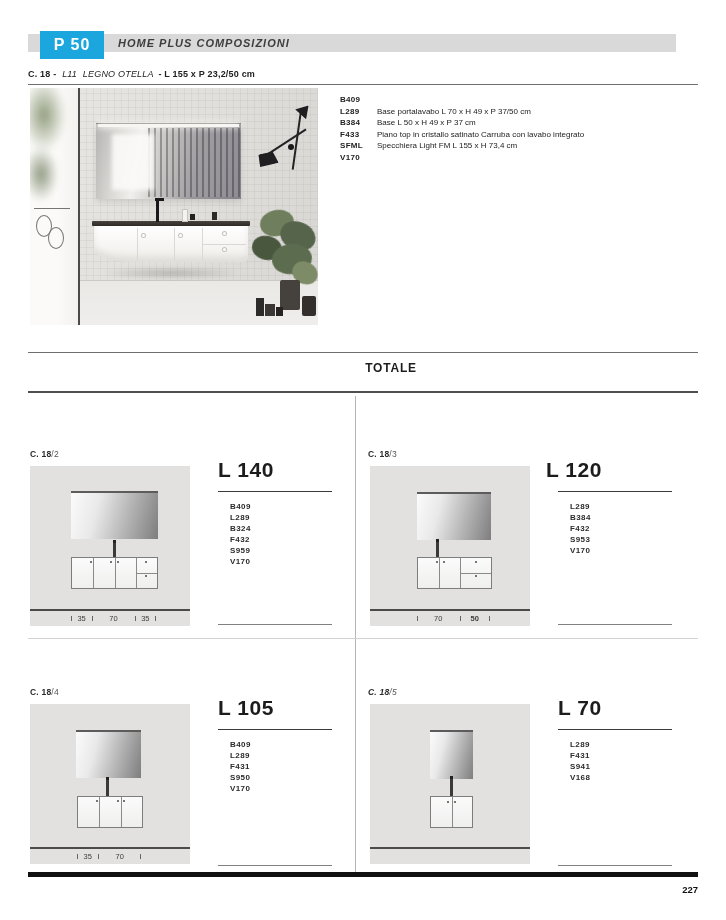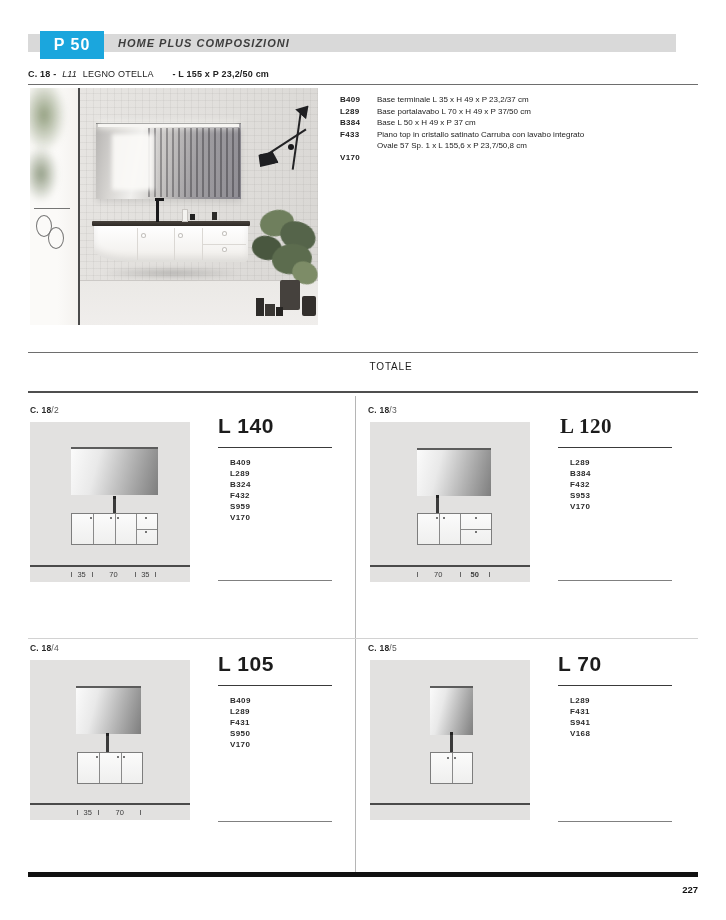--- a/index.html
+++ b/index.html
@@ -12,21 +12,21 @@
   .hdr-code{left:40px;top:31px;width:64px;height:28px;background:#1ba6dd;color:#fff;
             font-size:16px;font-weight:bold;display:flex;align-items:center;justify-content:center;
             letter-spacing:1px;}
   .hdr-title{left:118px;top:37px;font-size:11px;font-style:italic;font-weight:bold;
              color:#3d3d3d;letter-spacing:1px;}
 
   
   .comp-line{left:28px;top:69px;font-size:9px;color:#222;letter-spacing:.2px;}
   .comp-line .b{font-weight:bold;}
   .comp-line .i{font-style:italic;margin:0 3px 0 3px;}
-  .comp-line .n{margin-right:16px;}
+  .comp-line .n{margin-right:2px;font-style:italic;}
 
   .rule{background:#6e6e6e;height:1px;}
   .rule-thick{background:#4f4f4f;height:2px;}
   .rule-black{background:#111;height:5px;}
 
   
   .photo{left:30px;top:88px;width:288px;height:237px;overflow:hidden;
          background:
            repeating-linear-gradient(90deg, rgba(125,123,120,.09) 0 1px, transparent 1px 7px),
            repeating-linear-gradient(0deg, rgba(125,123,120,.09) 0 1px, transparent 1px 7px),
@@ -93,28 +93,28 @@
            display:flex;align-items:center;justify-content:center;font-size:9.5px;letter-spacing:.4px;}
   .caption .b{font-weight:bold;margin-right:4px;}
 
   
   .parts{left:340px;top:94px;width:360px;font-size:8px;line-height:11.5px;color:#222;}
   .prow{display:flex;}
   .pcode{width:37px;font-weight:bold;letter-spacing:.3px;flex:none;}
   .pdesc{flex:1;}
 
   
-  .totale{left:56px;top:361px;width:670px;text-align:center;font-size:10px;font-weight:normal;
+  .totale{left:56px;top:361px;width:670px;text-align:center;font-size:12px;font-weight:bold;
           letter-spacing:.8px;color:#1d1d1d;}
 
   
   .vdiv{left:355px;top:396px;width:1px;height:476px;background:#b5b5b5;}
   .hdiv{left:28px;top:638px;width:670px;height:1px;background:#d2d2d2;}
 
-  .section{position:absolute;width:335px;height:238px;}
+  .section{position:absolute;width:335px;height:238px;margin-top:44px;}
   .sec-ref{position:absolute;top:5px;font-size:8.5px;letter-spacing:.2px;}
   .sec-ref .b{font-weight:bold;}
   .sec-ref .n{color:#555;}
   .panel{position:absolute;top:22px;width:160px;height:160px;background:#e2e1e0;}
   .sec-title{position:absolute;top:14px;font-size:21px;font-weight:bold;letter-spacing:.5px;color:#1c1c1c;}
   .t-underline{position:absolute;top:47px;width:114px;height:1px;background:#3a3a3a;}
   .sec-codes{position:absolute;top:57px;font-size:8px;font-weight:bold;line-height:11px;letter-spacing:.4px;}
   .b-underline{position:absolute;top:180px;width:114px;height:1px;background:#808080;}
 
   
@@ -207,36 +207,38 @@
       <div class="ph-v1"></div>
       <div class="ph-v2"></div>
       <div class="ph-v3"></div>
     </div>
   </div>
 
 
   <div class="abs parts">
     <div class="prow">
       <div class="pcode">B409</div>
-      <div class="pdesc">Base terminale L 35 x H 49 x P 23,2/37 cm</div>
     </div>
     <div class="prow">
       <div class="pcode">L289</div>
       <div class="pdesc">Base portalavabo L 70 x H 49 x P 37/50 cm</div>
     </div>
     <div class="prow">
       <div class="pcode">B384</div>
       <div class="pdesc">Base L 50 x H 49 x P 37 cm</div>
     </div>
     <div class="prow">
       <div class="pcode">F433</div>
       <div class="pdesc">
         <div>Piano top in cristallo satinato Carruba con lavabo integrato</div>
-        <div>Ovale 57 Sp. 1 x L 155,6 x P 23,7/50,8 cm</div>
-      </div>
+      </div>
+    </div>
+    <div class="prow">
+      <div class="pcode">SFML</div>
+      <div class="pdesc">Specchiera Light  FM L 155 x H 73,4 cm</div>
     </div>
     <div class="prow">
       <div class="pcode">V170</div>
     </div>
   </div>
 
   <div class="abs rule" style="left:28px;top:352px;width:670px;"></div>
   <div class="abs totale">TOTALE</div>
   <div class="abs rule-thick abs" style="left:28px;top:391px;width:670px;position:absolute;"></div>
 
@@ -296,21 +298,21 @@
         <div class="dot" style="left:34%;top:3px;"></div>
         <div class="dot" style="left:78%;top:3px;"></div>
         <div class="dot" style="left:78%;top:17px;"></div>
       </div>
       <div class="floorline"></div>
       <div class="dims" style="left:47px;width:73px;">
         <span style="flex:70;">70</span>
         <span style="flex:50;font-weight:bold;">50</span>
       </div>
     </div>
-    <div class="sec-title" style="left:204px;font-family:Liberation Serif, serif;">L 120</div>
+    <div class="sec-title" style="left:190px;">L 120</div>
     <div class="t-underline" style="left:202px;"></div>
     <div class="sec-codes" style="left:214px;">
       <div>L289</div>
       <div>B384</div>
       <div>F432</div>
       <div>S953</div>
       <div>V170</div>
     </div>
     <div class="b-underline" style="left:202px;"></div>
   </div>
@@ -341,21 +343,21 @@
       <div>B409</div>
       <div>L289</div>
       <div>F431</div>
       <div>S950</div>
       <div>V170</div>
     </div>
     <div class="b-underline" style="left:190px;top:183px;"></div>
   </div>
 
   <div class="section" style="left:356px;top:638px;">
-    <div class="sec-ref" style="left:12px;">
+    <div class="sec-ref" style="left:12px;font-style:italic;">
       <span class="b">C. 18</span><span class="n">/5</span>
     </div>
     <div class="panel" style="left:14px;">
       <div class="mirror" style="left:60px;top:26px;width:43px;height:47px;"></div>
       <div class="faucet" style="left:80px;top:72px;height:18px;"></div>
       <div class="vanity" style="left:60px;top:92px;width:41px;height:30px;">
         <div class="seam" style="left:50%;"></div>
         <div class="dot" style="left:40%;top:4px;"></div>
         <div class="dot" style="left:56%;top:4px;"></div>
       </div>

